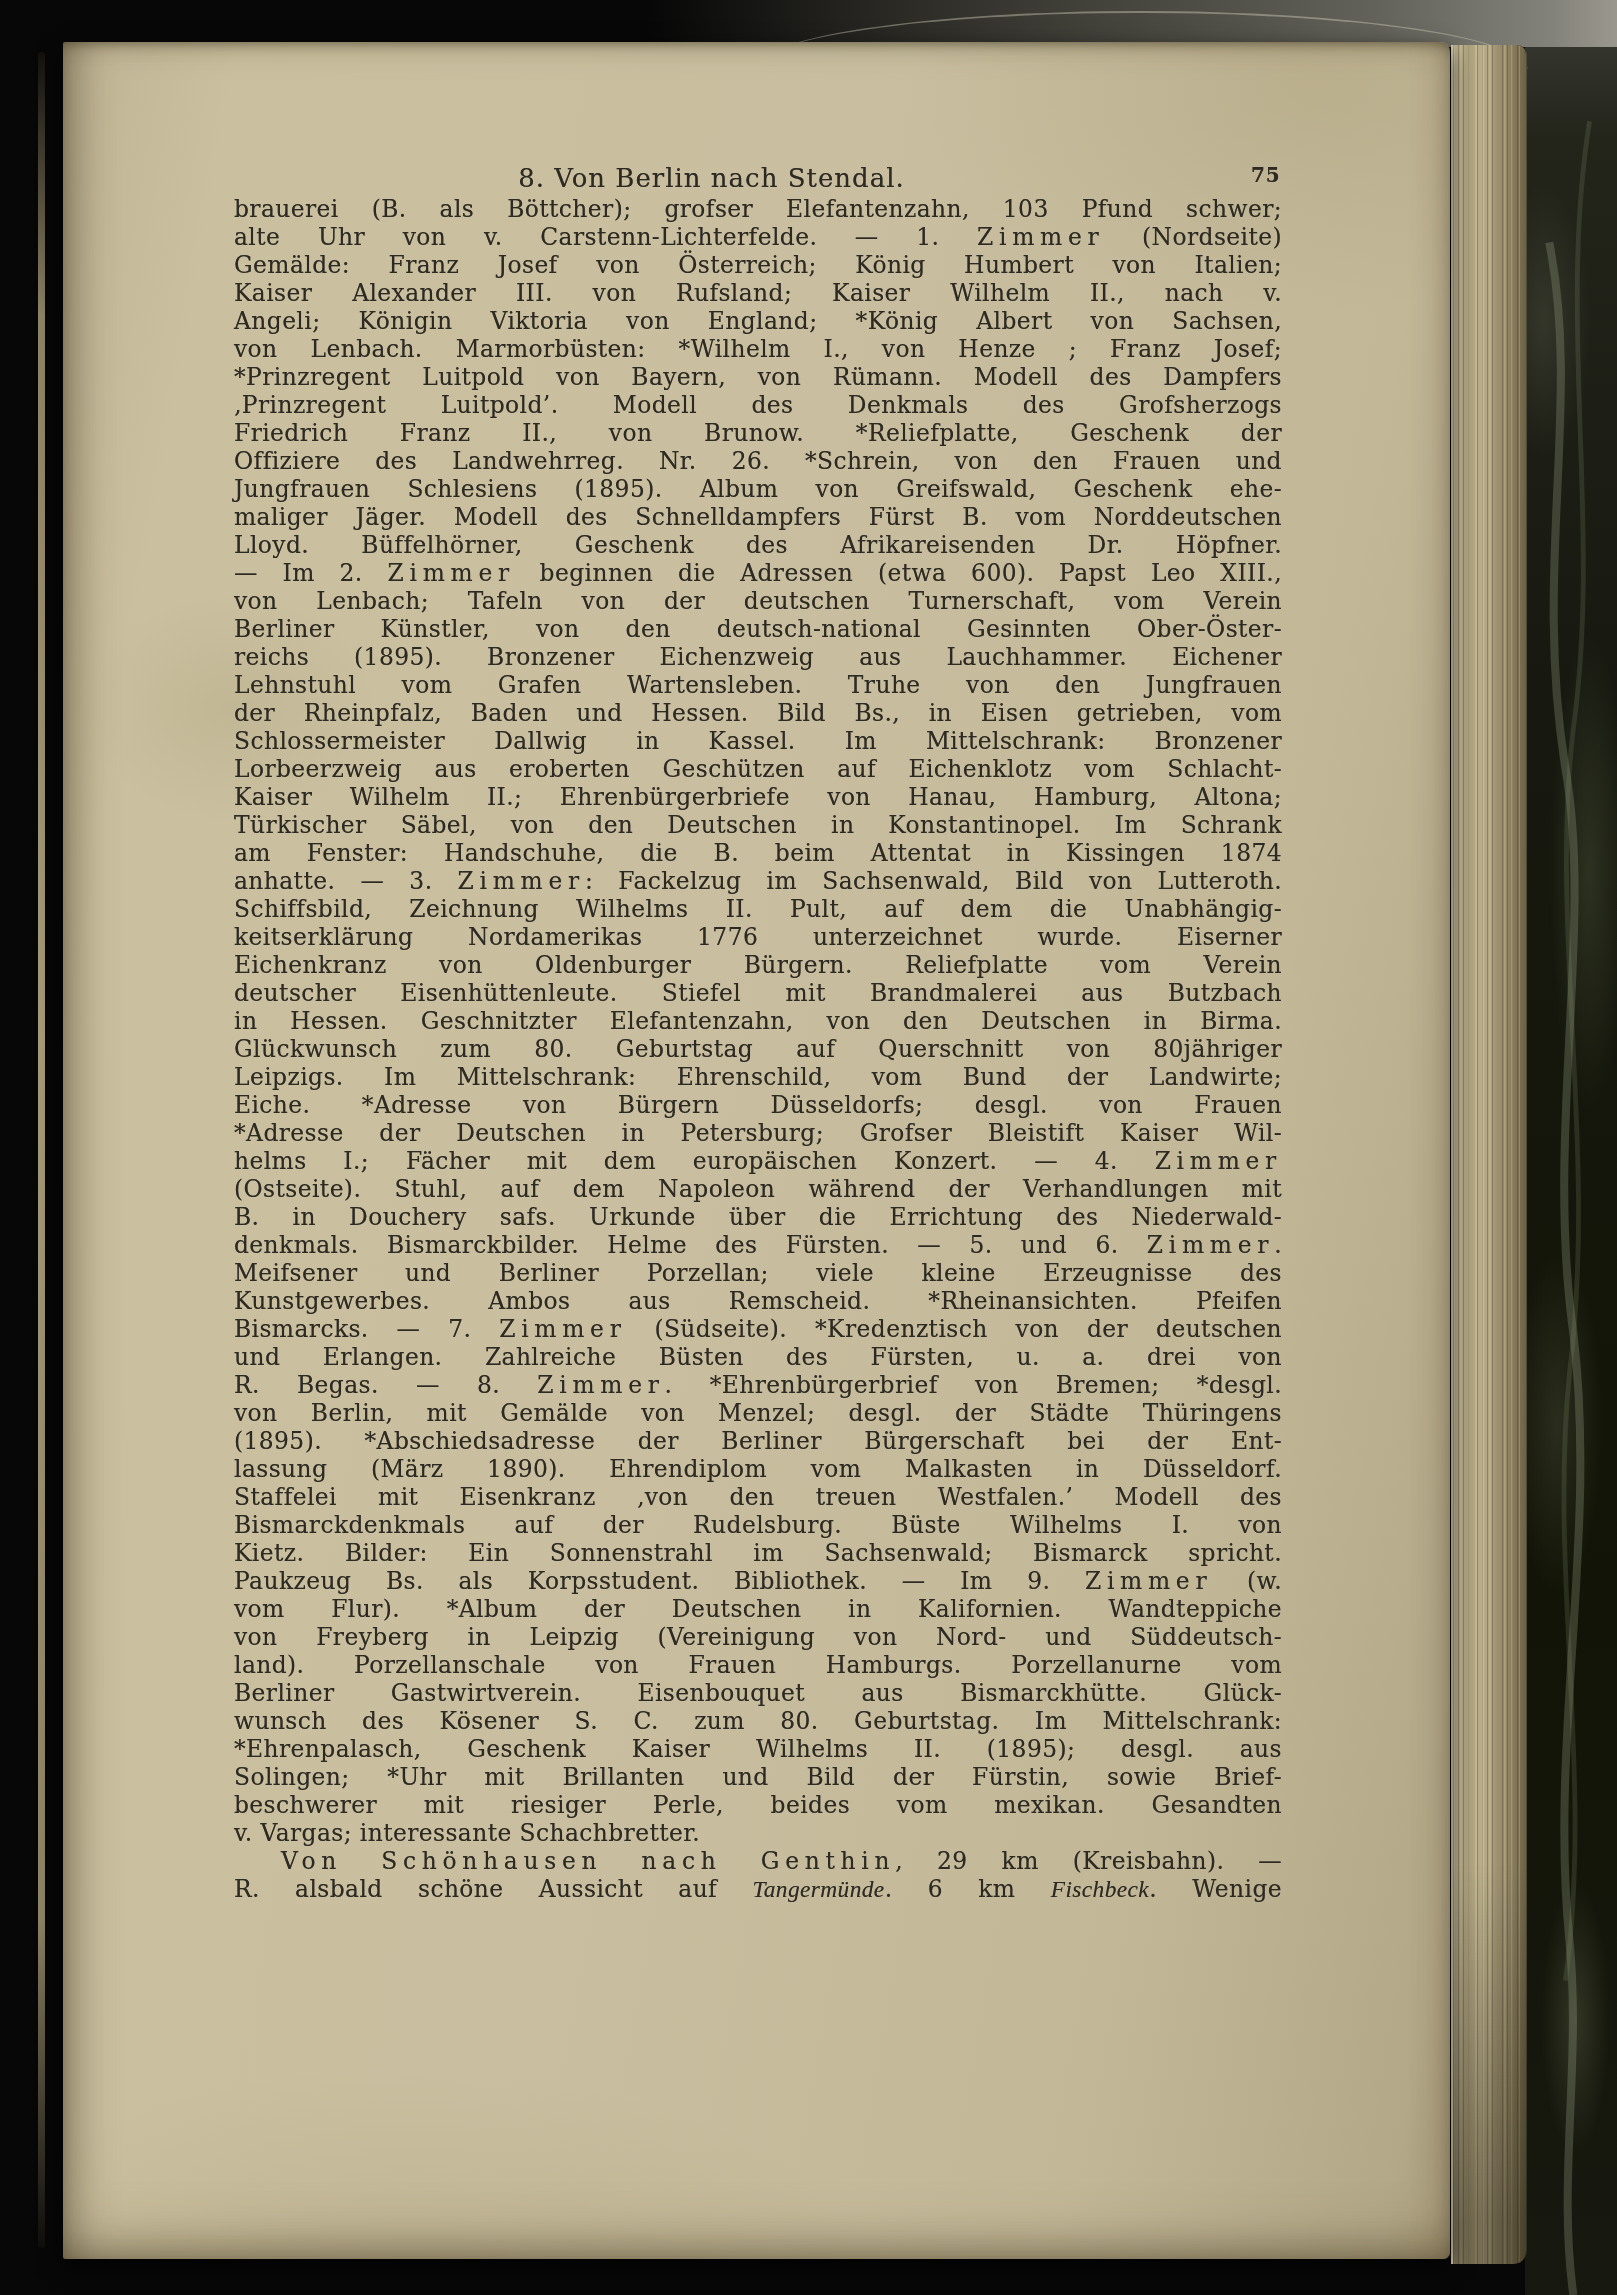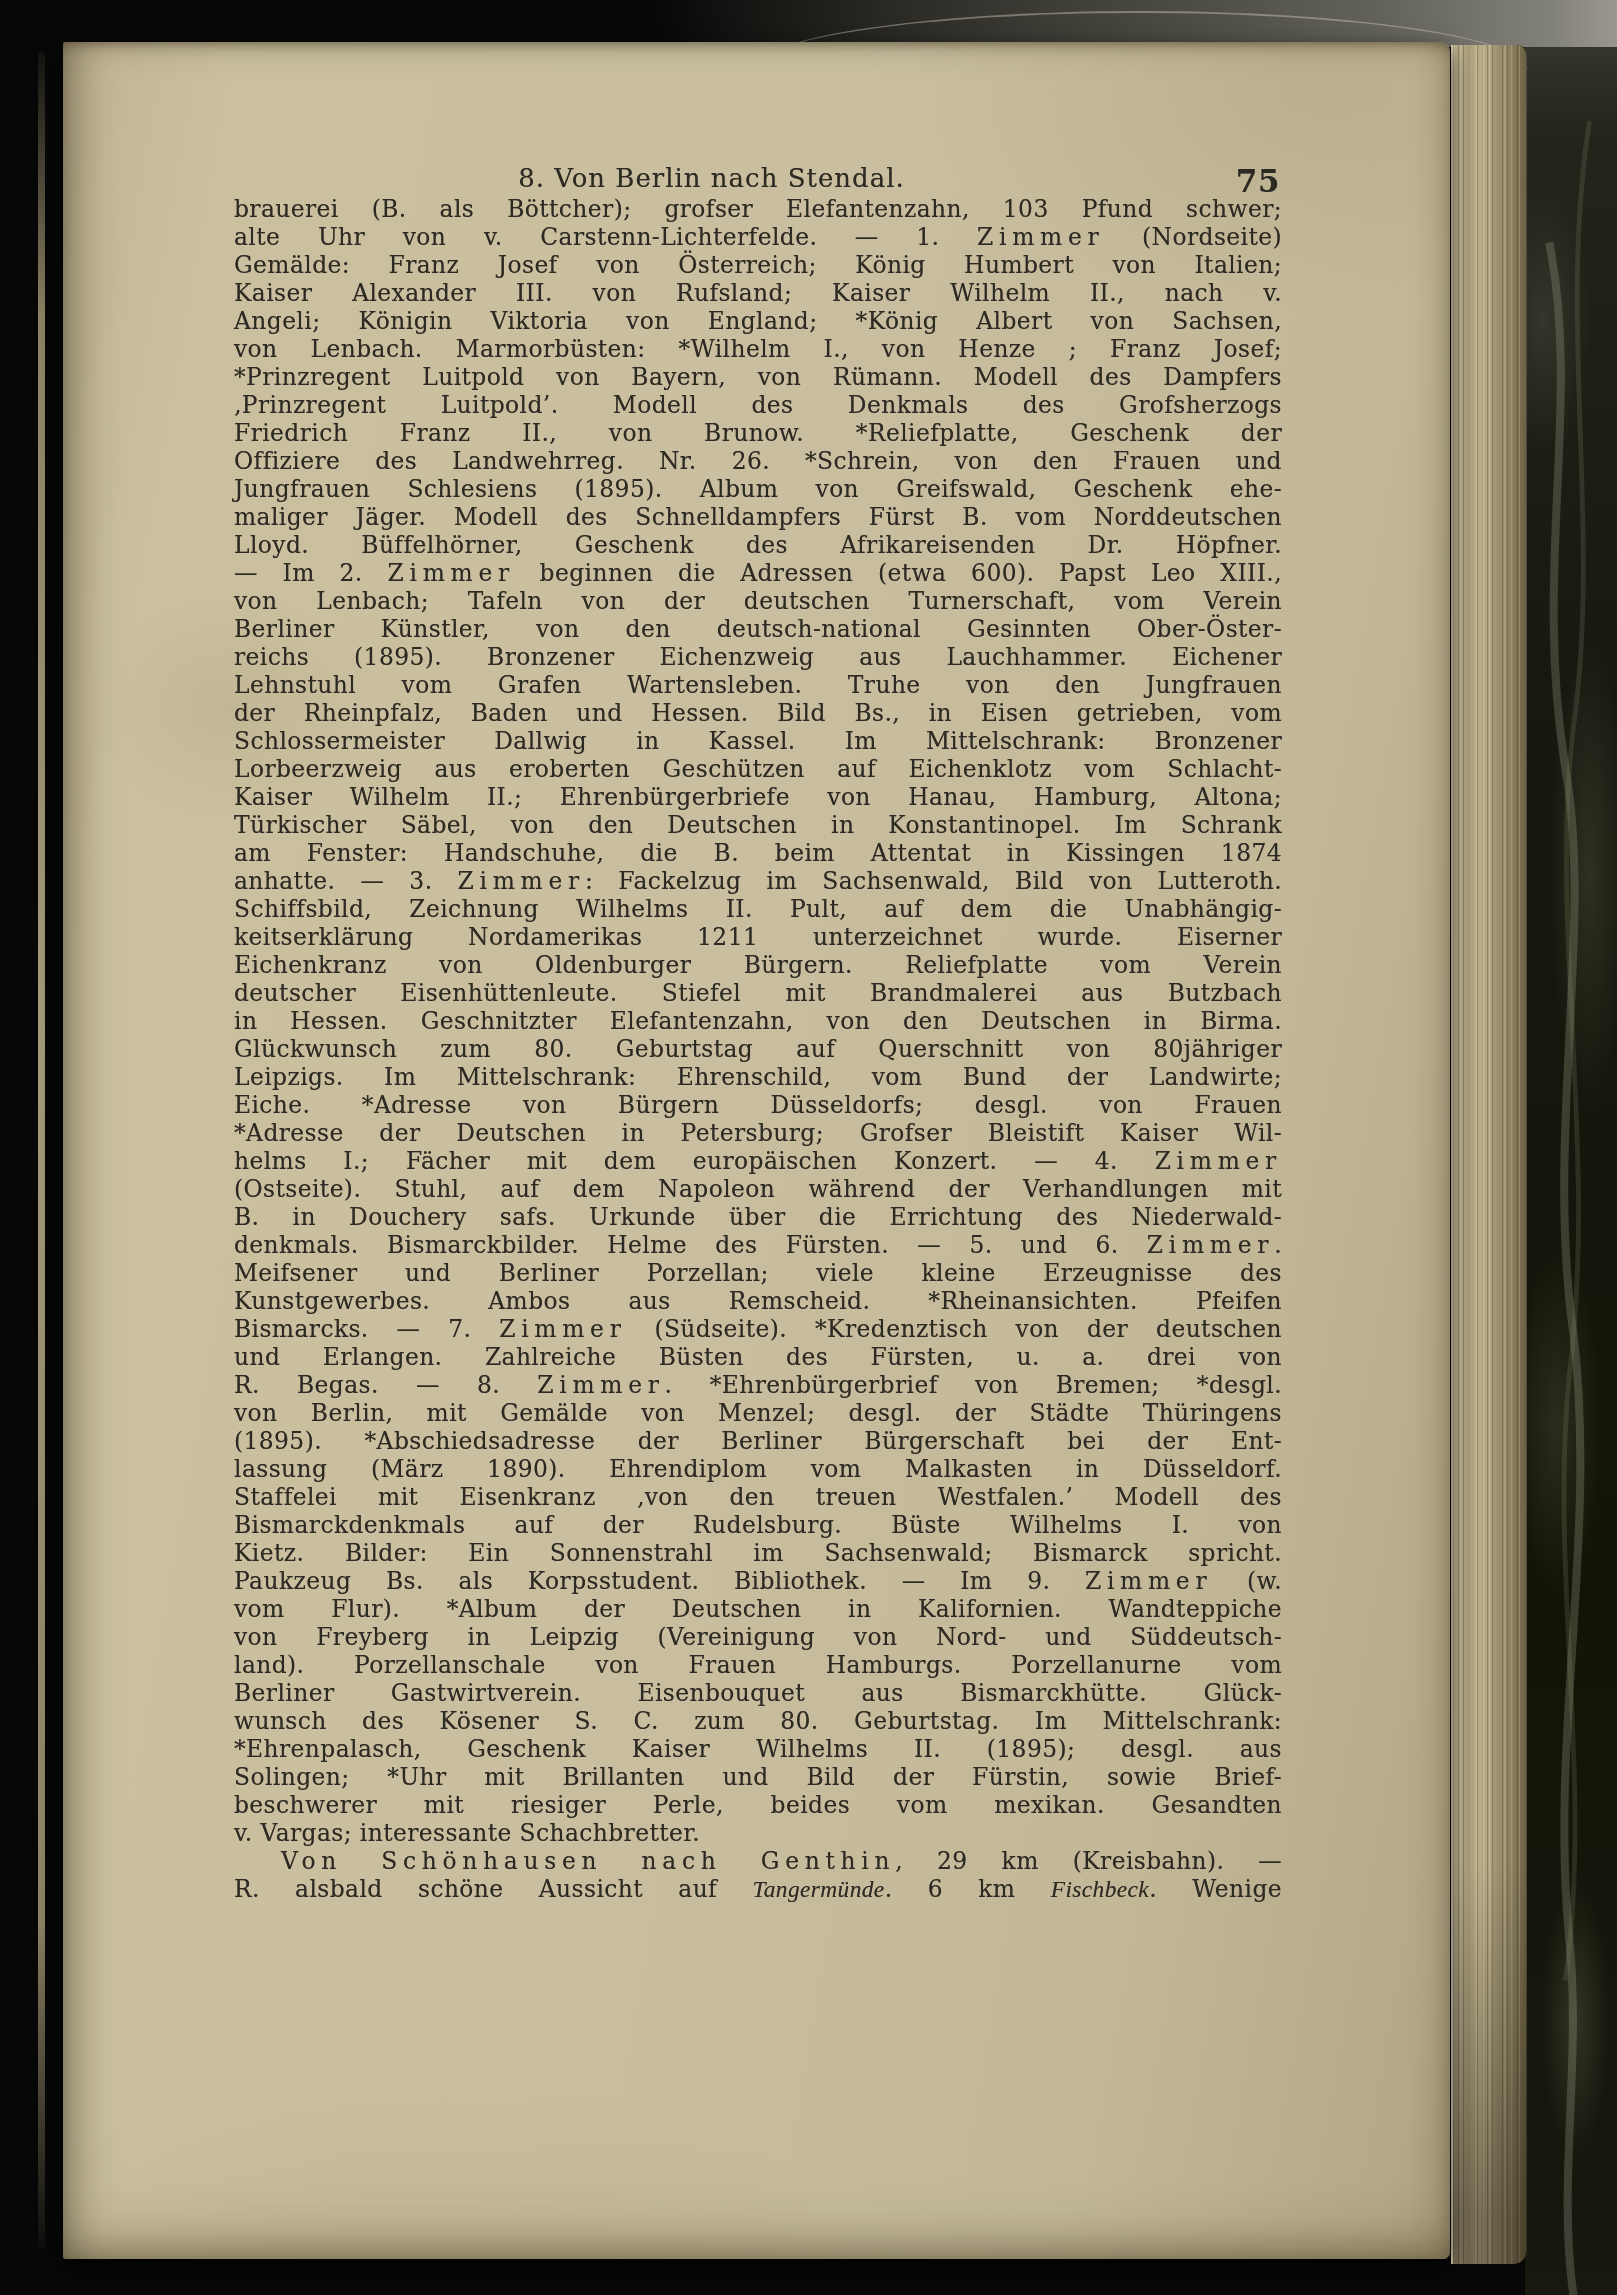--- a/index.html
+++ b/index.html
@@ -83,21 +83,21 @@
   .text-area{
     position:absolute;left:171px;top:121px;width:1048px;
     color:var(--ink);
   }
   .header{position:relative;height:32px;}
   .title{
     text-align:center;font-size:26px;letter-spacing:1px;padding-right:93px;
     text-shadow:0 0 0.5px rgba(45,42,35,.55);
   }
   .pagenum{
-    position:absolute;right:1.6px;top:0;font-size:31px;font-weight:bold;letter-spacing:0.8px;
+    position:absolute;right:1.6px;top:0;font-size:20px;font-weight:bold;letter-spacing:0.8px;
     text-shadow:0 0 0.5px rgba(45,42,35,.55);
   }
 
   .body{
     font-size:23.4px;
     line-height:28px;
     text-shadow:0 0 0.5px rgba(45,42,35,.5);
   }
   .line{
     text-align:justify;
@@ -149,21 +149,21 @@
           <div class="line"><span>reichs (1895). Bronzener Eichenzweig aus Lauchhammer. Eichener</span></div>
           <div class="line"><span>Lehnstuhl vom Grafen Wartensleben. Truhe von den Jungfrauen</span></div>
           <div class="line"><span>der Rheinpfalz, Baden und Hessen. Bild Bs., in Eisen getrieben, vom</span></div>
           <div class="line"><span>Schlossermeister Dallwig in Kassel. Im Mittelschrank: Bronzener</span></div>
           <div class="line"><span>Lorbeerzweig aus eroberten Geschützen auf Eichenklotz vom Schlacht-</span></div>
           <div class="line"><span>Kaiser Wilhelm II.; Ehrenbürgerbriefe von Hanau, Hamburg, Altona;</span></div>
           <div class="line"><span>Türkischer Säbel, von den Deutschen in Konstantinopel. Im Schrank</span></div>
           <div class="line"><span>am Fenster: Handschuhe, die B. beim Attentat in Kissingen 1874</span></div>
           <div class="line"><span>anhatte. — 3. </span><span class="sp">Zimmer</span><span>: Fackelzug im Sachsenwald, Bild von Lutteroth.</span></div>
           <div class="line"><span>Schiffsbild, Zeichnung Wilhelms II. Pult, auf dem die Unabhängig-</span></div>
-          <div class="line"><span>keitserklärung Nordamerikas 1211 unterzeichnet wurde. Eiserner</span></div>
+          <div class="line"><span>keitserklärung Nordamerikas 1776 unterzeichnet wurde. Eiserner</span></div>
           <div class="line"><span>Eichenkranz von Oldenburger Bürgern. Reliefplatte vom Verein</span></div>
           <div class="line"><span>deutscher Eisenhüttenleute. Stiefel mit Brandmalerei aus Butzbach</span></div>
           <div class="line"><span>in Hessen. Geschnitzter Elefantenzahn, von den Deutschen in Birma.</span></div>
           <div class="line"><span>Glückwunsch zum 80. Geburtstag auf Querschnitt von 80jähriger</span></div>
           <div class="line"><span>Leipzigs. Im Mittelschrank: Ehrenschild, vom Bund der Landwirte;</span></div>
           <div class="line"><span>Eiche. *Adresse von Bürgern Düsseldorfs; desgl. von Frauen</span></div>
           <div class="line"><span>*Adresse der Deutschen in Petersburg; Grofser Bleistift Kaiser Wil-</span></div>
           <div class="line"><span>helms I.; Fächer mit dem europäischen Konzert. — 4. </span><span class="sp">Zimmer</span></div>
           <div class="line"><span>(Ostseite). Stuhl, auf dem Napoleon während der Verhandlungen mit</span></div>
           <div class="line"><span>B. in Douchery safs. Urkunde über die Errichtung des Niederwald-</span></div>

